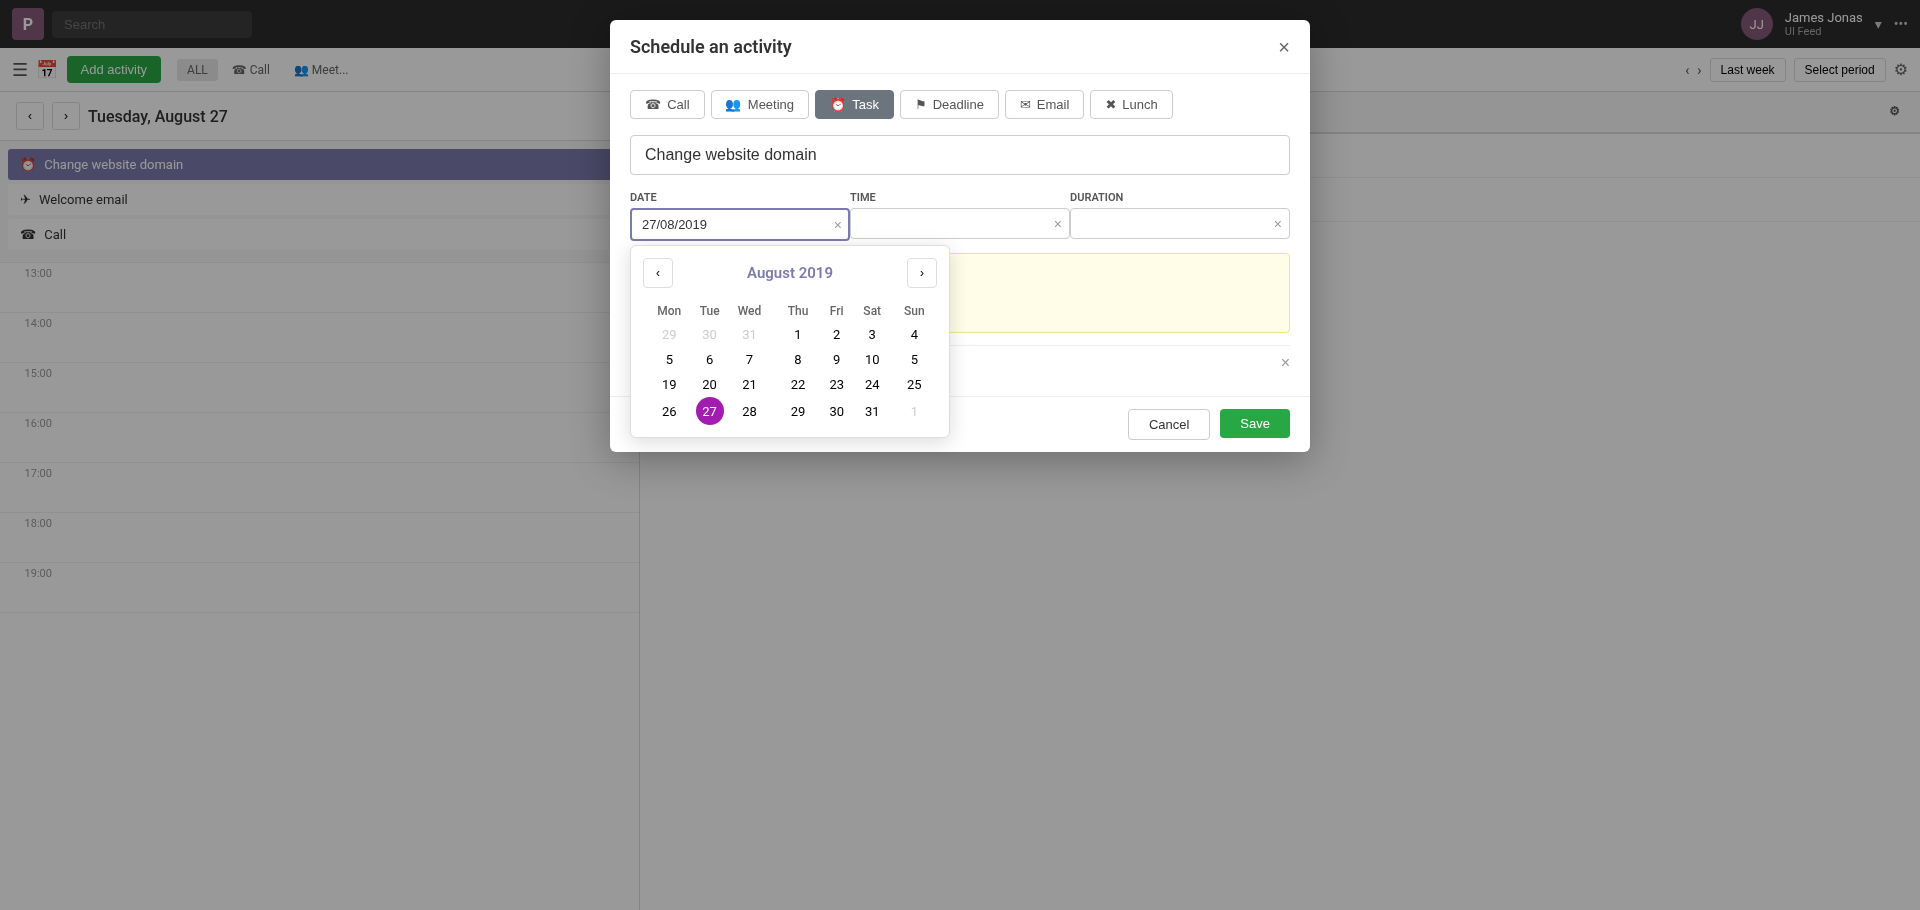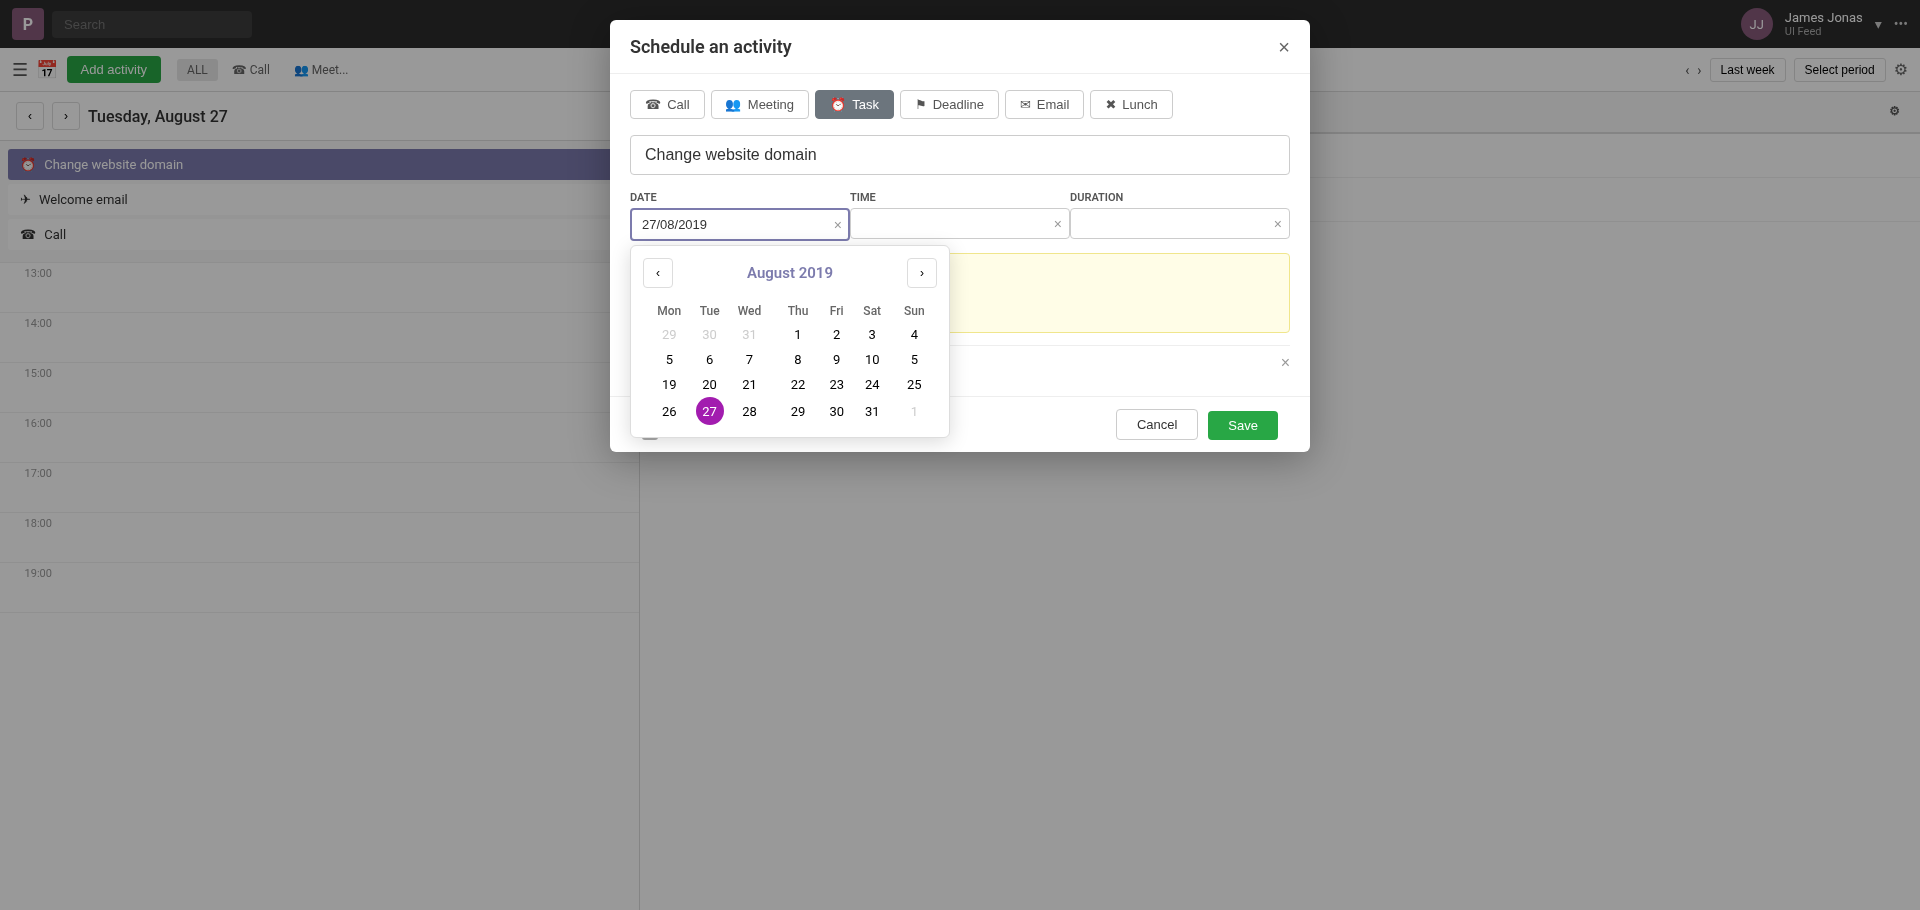--- a/index.html
+++ b/index.html
@@ -195,21 +195,21 @@
 
     
     .assigned-row {
       display: flex; align-items: center; gap: 8px; padding: 8px 0; border-top: 1px solid #eee;
       font-size: 13px; color: #333;
     }
     .assigned-clear { margin-left: auto; background: none; border: none; cursor: pointer; color: #999; font-size: 16px; }
 
     
     .dialog-footer {
-      padding: 12px 32px; border-top: 1px solid #eee; display: flex; align-items: flex-end; justify-content: flex-end;
+      padding: 12px 20px; border-top: 1px solid #eee; display: flex; align-items: flex-start; justify-content: flex-end;
       gap: 10px;
     }
     .mark-done-wrap { display: flex; align-items: center; gap: 6px; margin-right: auto; }
     .mark-done-cb { width: 16px; height: 16px; border: 2px solid #aaa; border-radius: 3px; cursor: pointer; }
     .btn-cancel {
       padding: 7px 20px; border: 1px solid #ccc; background: #fff; border-radius: 4px;
       cursor: pointer; font-size: 13px; color: #333;
     }
     .btn-save {
       padding: 7px 20px; border: none; background: #28a745; color: white; border-radius: 4px;

